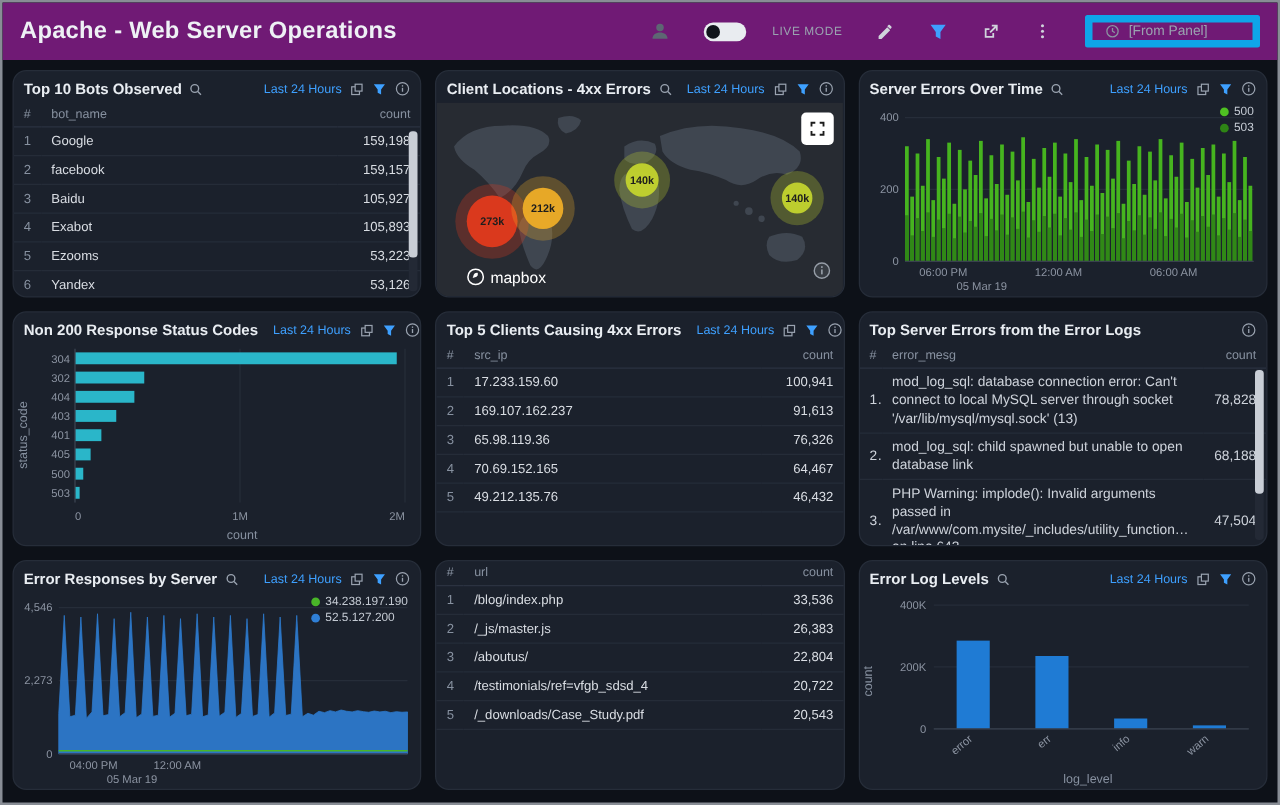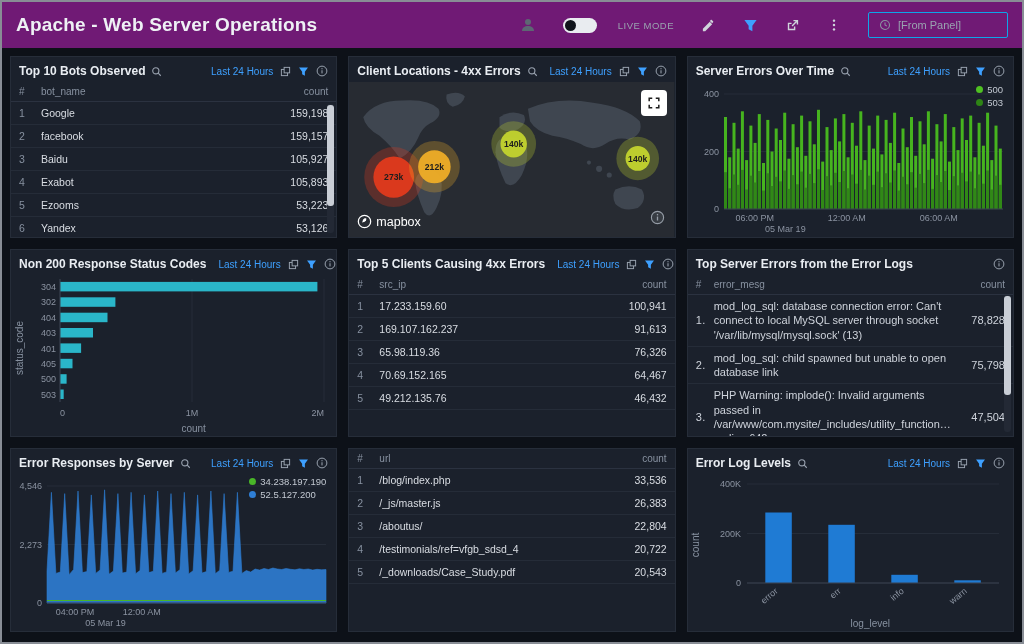--- a/index.html
+++ b/index.html
@@ -11,27 +11,27 @@
     border:2px solid #888d95;
     overflow:hidden;
   }
   
   .header { height:46px; display:flex; align-items:center; padding:0 14px; background:#701a75; }
   .title { font-size:19px; font-weight:700; color:#eef1f5; letter-spacing:.2px; }
   .header-right { margin-left:auto; display:flex; align-items:center; gap:27px; }
   .toggle { width:34px; height:15px; background:#e9ecf0; border-radius:8px; position:relative; cursor:pointer; }
   .toggle .knob { position:absolute; left:2px; top:2px; width:11px; height:11px; border-radius:50%; background:#10141b; }
   .live-label { font-size:9.5px; color:#9aa3b0; letter-spacing:.5px; margin-left:-6px; }
-  .from-panel { display:flex; align-items:center; gap:7px; border:1px solid #0ea5e9; border-radius:2px;
+  .from-panel { display:flex; align-items:center; gap:7px; border:6px solid #0ea5e9; border-radius:2px;
     padding:4px 10px; min-width:140px; height:26px; color:#9aa3b0; font-size:11px; cursor:pointer; }
   .hicon { cursor:pointer; display:block; }
   
   .grid { display:grid; grid-template-columns:repeat(3,1fr); grid-template-rows:182px 188px 184px;
     gap:11px; padding:8px; }
-  .panel { background:#1b212c; border:1px solid #262d39; border-radius:0; display:flex;
+  .panel { background:#1b212c; border:1px solid #262d39; border-radius:11px; display:flex;
     flex-direction:column; overflow:hidden; position:relative; }
   .phead { display:flex; align-items:center; gap:6px; padding:7px 8px 4px; flex:0 0 auto; }
   .ptitle { font-size:12px; font-weight:700; color:#e9edf2; white-space:nowrap; }
   .pactions { margin-left:auto; display:flex; align-items:center; gap:7px; }
   .trange { color:#3ea0ff; font-size:10px; cursor:pointer; white-space:nowrap; }
   .pbody { position:relative; flex:1; overflow:hidden; }
   
   .tbl { width:100%; border-collapse:collapse; table-layout:fixed; }
   .tbl th { font-size:10px; color:#8791a0; font-weight:400; text-align:left; padding:4px 8px 4px;
     border-bottom:1px solid #2b3240; }
@@ -54,21 +54,21 @@
   .ylab { width:15px; position:relative; flex:0 0 auto; }
   .ylab span { position:absolute; left:50%; top:50%; transform:translate(-50%,-50%) rotate(-90deg);
     white-space:nowrap; font-size:10px; color:#8791a0; }
   .chart-flex { flex:1; position:relative; }
   .xlab { position:absolute; left:40px; right:0; bottom:2px; text-align:center; font-size:10px; color:#8791a0; }
   
   .map-wrap { position:absolute; inset:0; }
   .map-wrap svg.map { width:100%; height:100%; display:block; }
   .map-expand { position:absolute; top:8px; right:8px; width:26px; height:26px; background:#fff;
     border-radius:4px; display:flex; align-items:center; justify-content:center; cursor:pointer; }
-  .mapbox { position:absolute; left:8px; bottom:8px; display:flex; align-items:center; gap:4px;
+  .mapbox { position:absolute; left:24px; bottom:8px; display:flex; align-items:center; gap:4px;
     color:#fff; font-size:12.5px; font-weight:500; cursor:pointer; }
   .map-info { position:absolute; right:10px; bottom:8px; cursor:pointer; opacity:.85; }
 </style>
 </head>
 <body>
 
 <div class="header">
   <h1 class="title">Apache - Web Server Operations</h1>
   <div class="header-right">
     <svg class="hicon" width="16" height="16" viewBox="0 0 16 16">
@@ -597,21 +597,21 @@
           </thead>
         <tbody>
           <tr>
               <td class="rank">1</td>
               <td>mod_log_sql: database connection error: Can't connect to local MySQL server through socket '/var/lib/mysql/mysql.sock' (13)</td>
               <td class="num">78,828</td>
             </tr>
           <tr>
               <td class="rank">2</td>
               <td>mod_log_sql: child spawned but unable to open database link</td>
-              <td class="num">75,798</td>
+              <td class="num">68,188</td>
             </tr>
           <tr>
               <td class="rank">3</td>
               <td>PHP Warning: implode(): Invalid arguments passed in /var/www/com.mysite/_includes/utility_functions.php on line 642</td>
               <td class="num">47,504</td>
             </tr>
           <tr>
               <td class="rank">4</td>
               <td>PHP Notice: Undefined index: header_class in /var/www/com.mysite/_includes/utility_functions.php on line 353</td>
               <td class="num">41,656</td>

